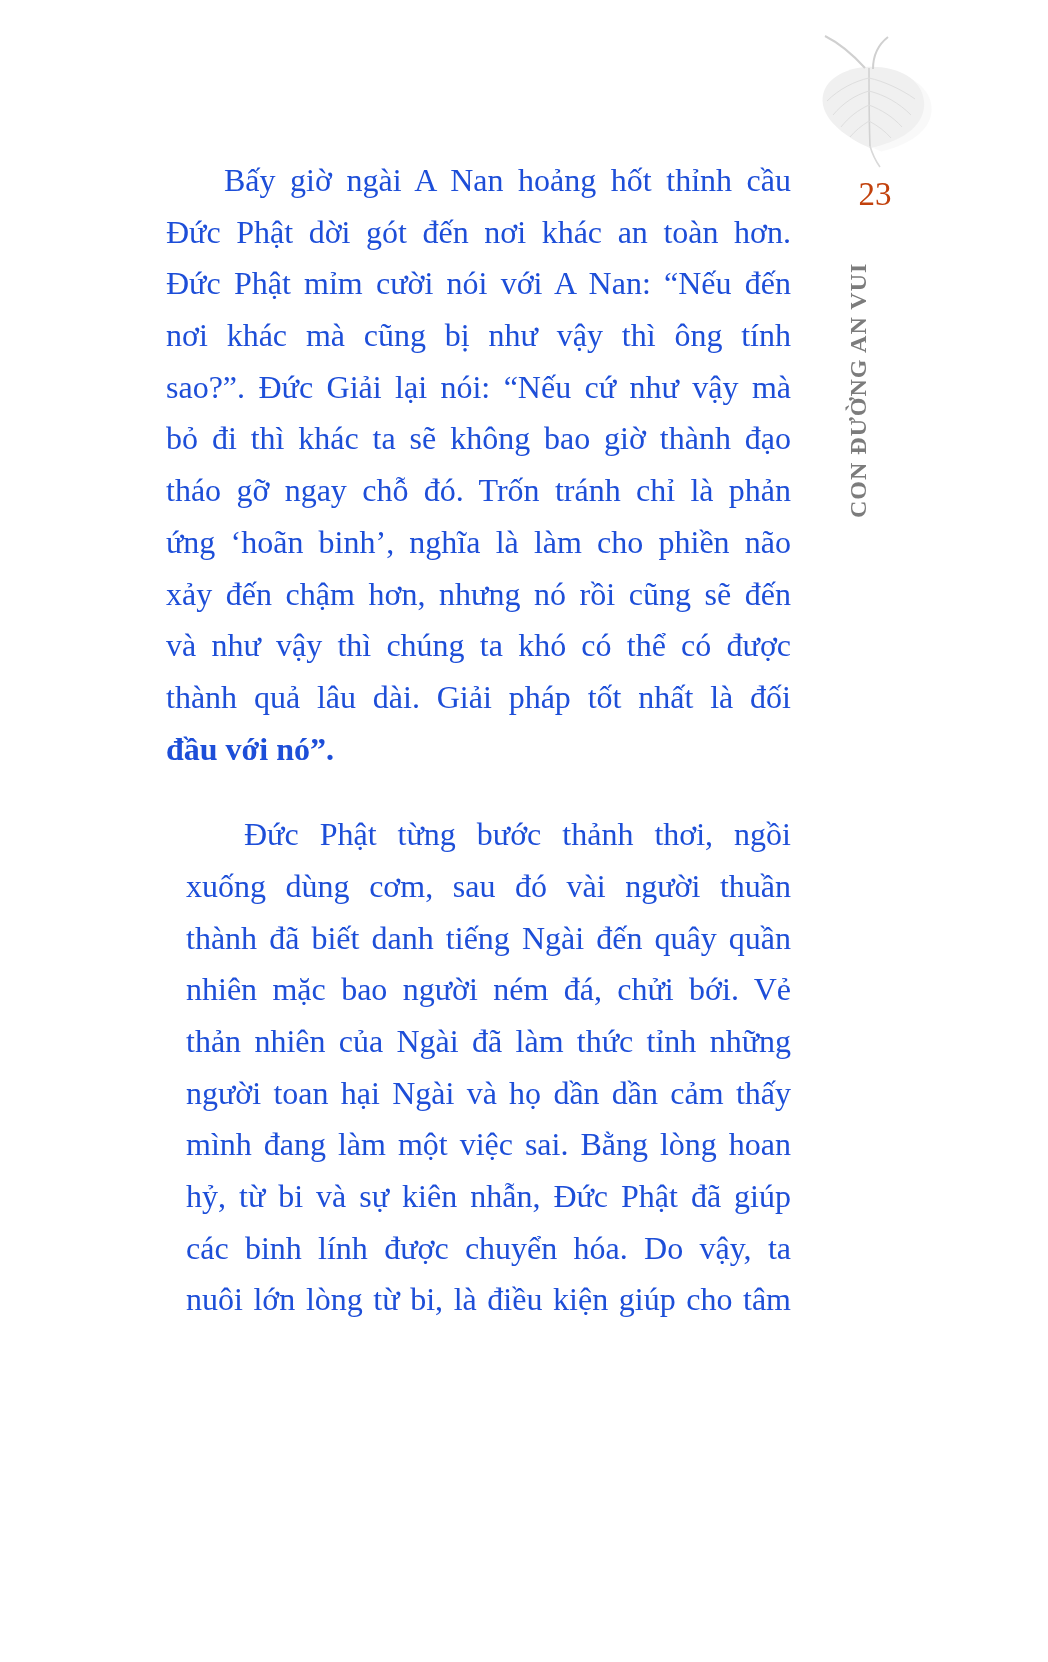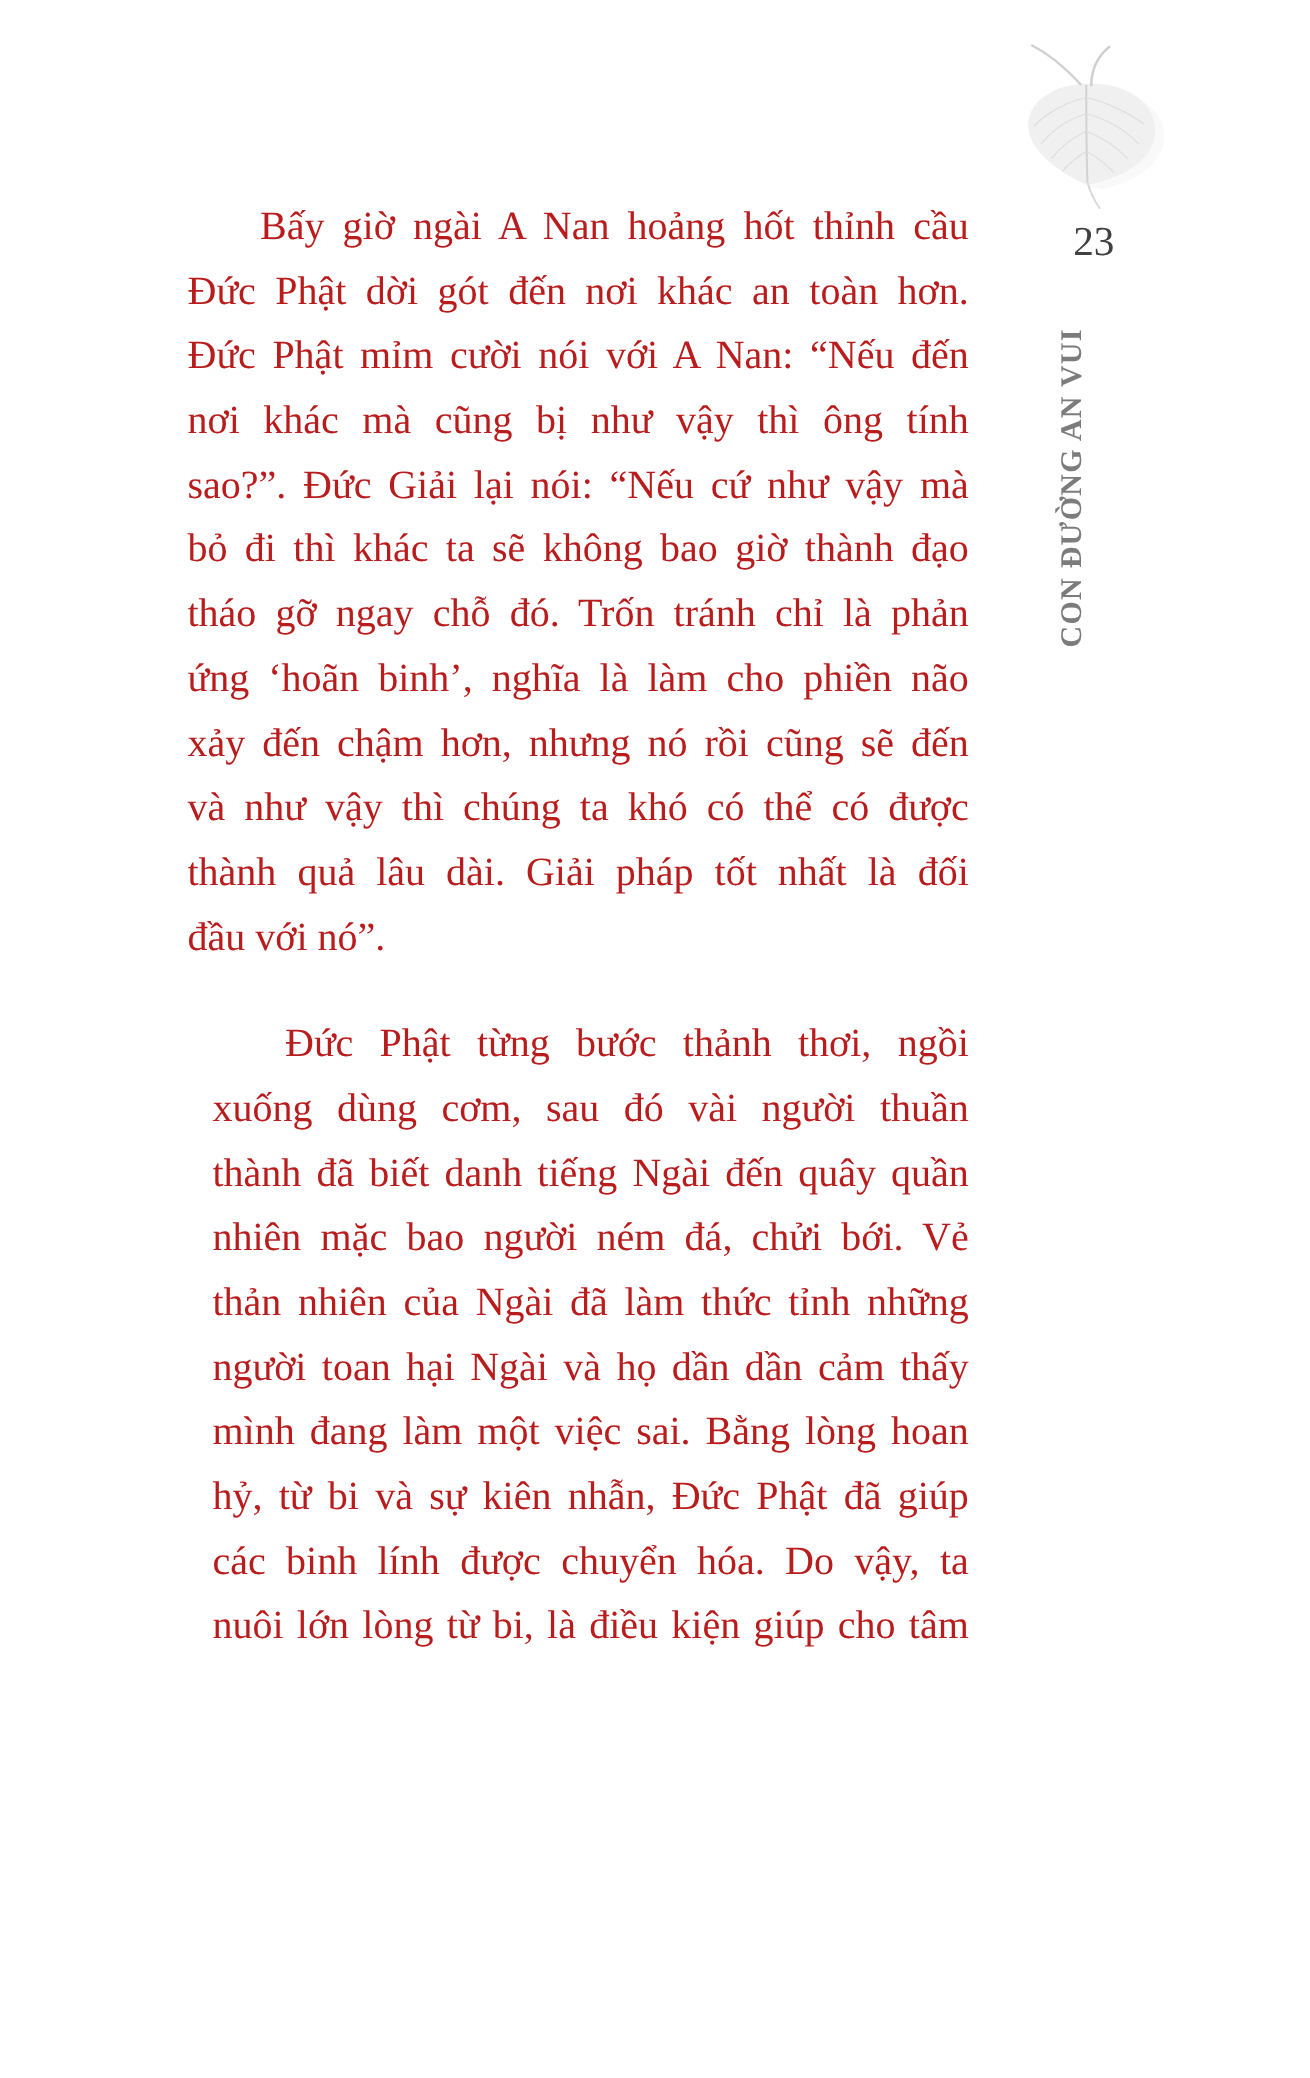--- a/index.html
+++ b/index.html
@@ -7,48 +7,48 @@
     position: relative;
     width: 1048px;
     height: 1662px;
     background: #ffffff;
     overflow: hidden;
     font-family: "Liberation Serif", serif;
   }
   
   .body-text {
     position: absolute;
-    left: 150px;
+    left: 166px;
     top: 155px;
     width: 625px;
-    color: #b91c1c;
+    color: #1d4ed8;
   }
   .para { margin: 0; }
   .para + .para { margin-top: 34px; margin-left: 20px; }
   .line {
     font-size: 32px;
     line-height: 51.7px;
     height: 51.7px;
     text-align: justify;
     text-align-last: justify;
     overflow: visible;
     white-space: normal;
   }
   .line.first { text-indent: 58px; }
-  .line.endpara { text-align-last: left; }
+  .line.endpara { text-align-last: left; font-weight: bold; }
 
   
   .page-number {
     position: absolute;
     left: 843px;
     top: 176px;
     width: 64px;
     text-align: center;
     font-size: 33px;
-    color: #404040;
+    color: #c2410c;
   }
   
   .running-title {
     position: absolute;
     left: 845px;
     top: 248px;
     height: 270px;
     width: 34px;
     writing-mode: vertical-rl;
     transform: rotate(180deg);

